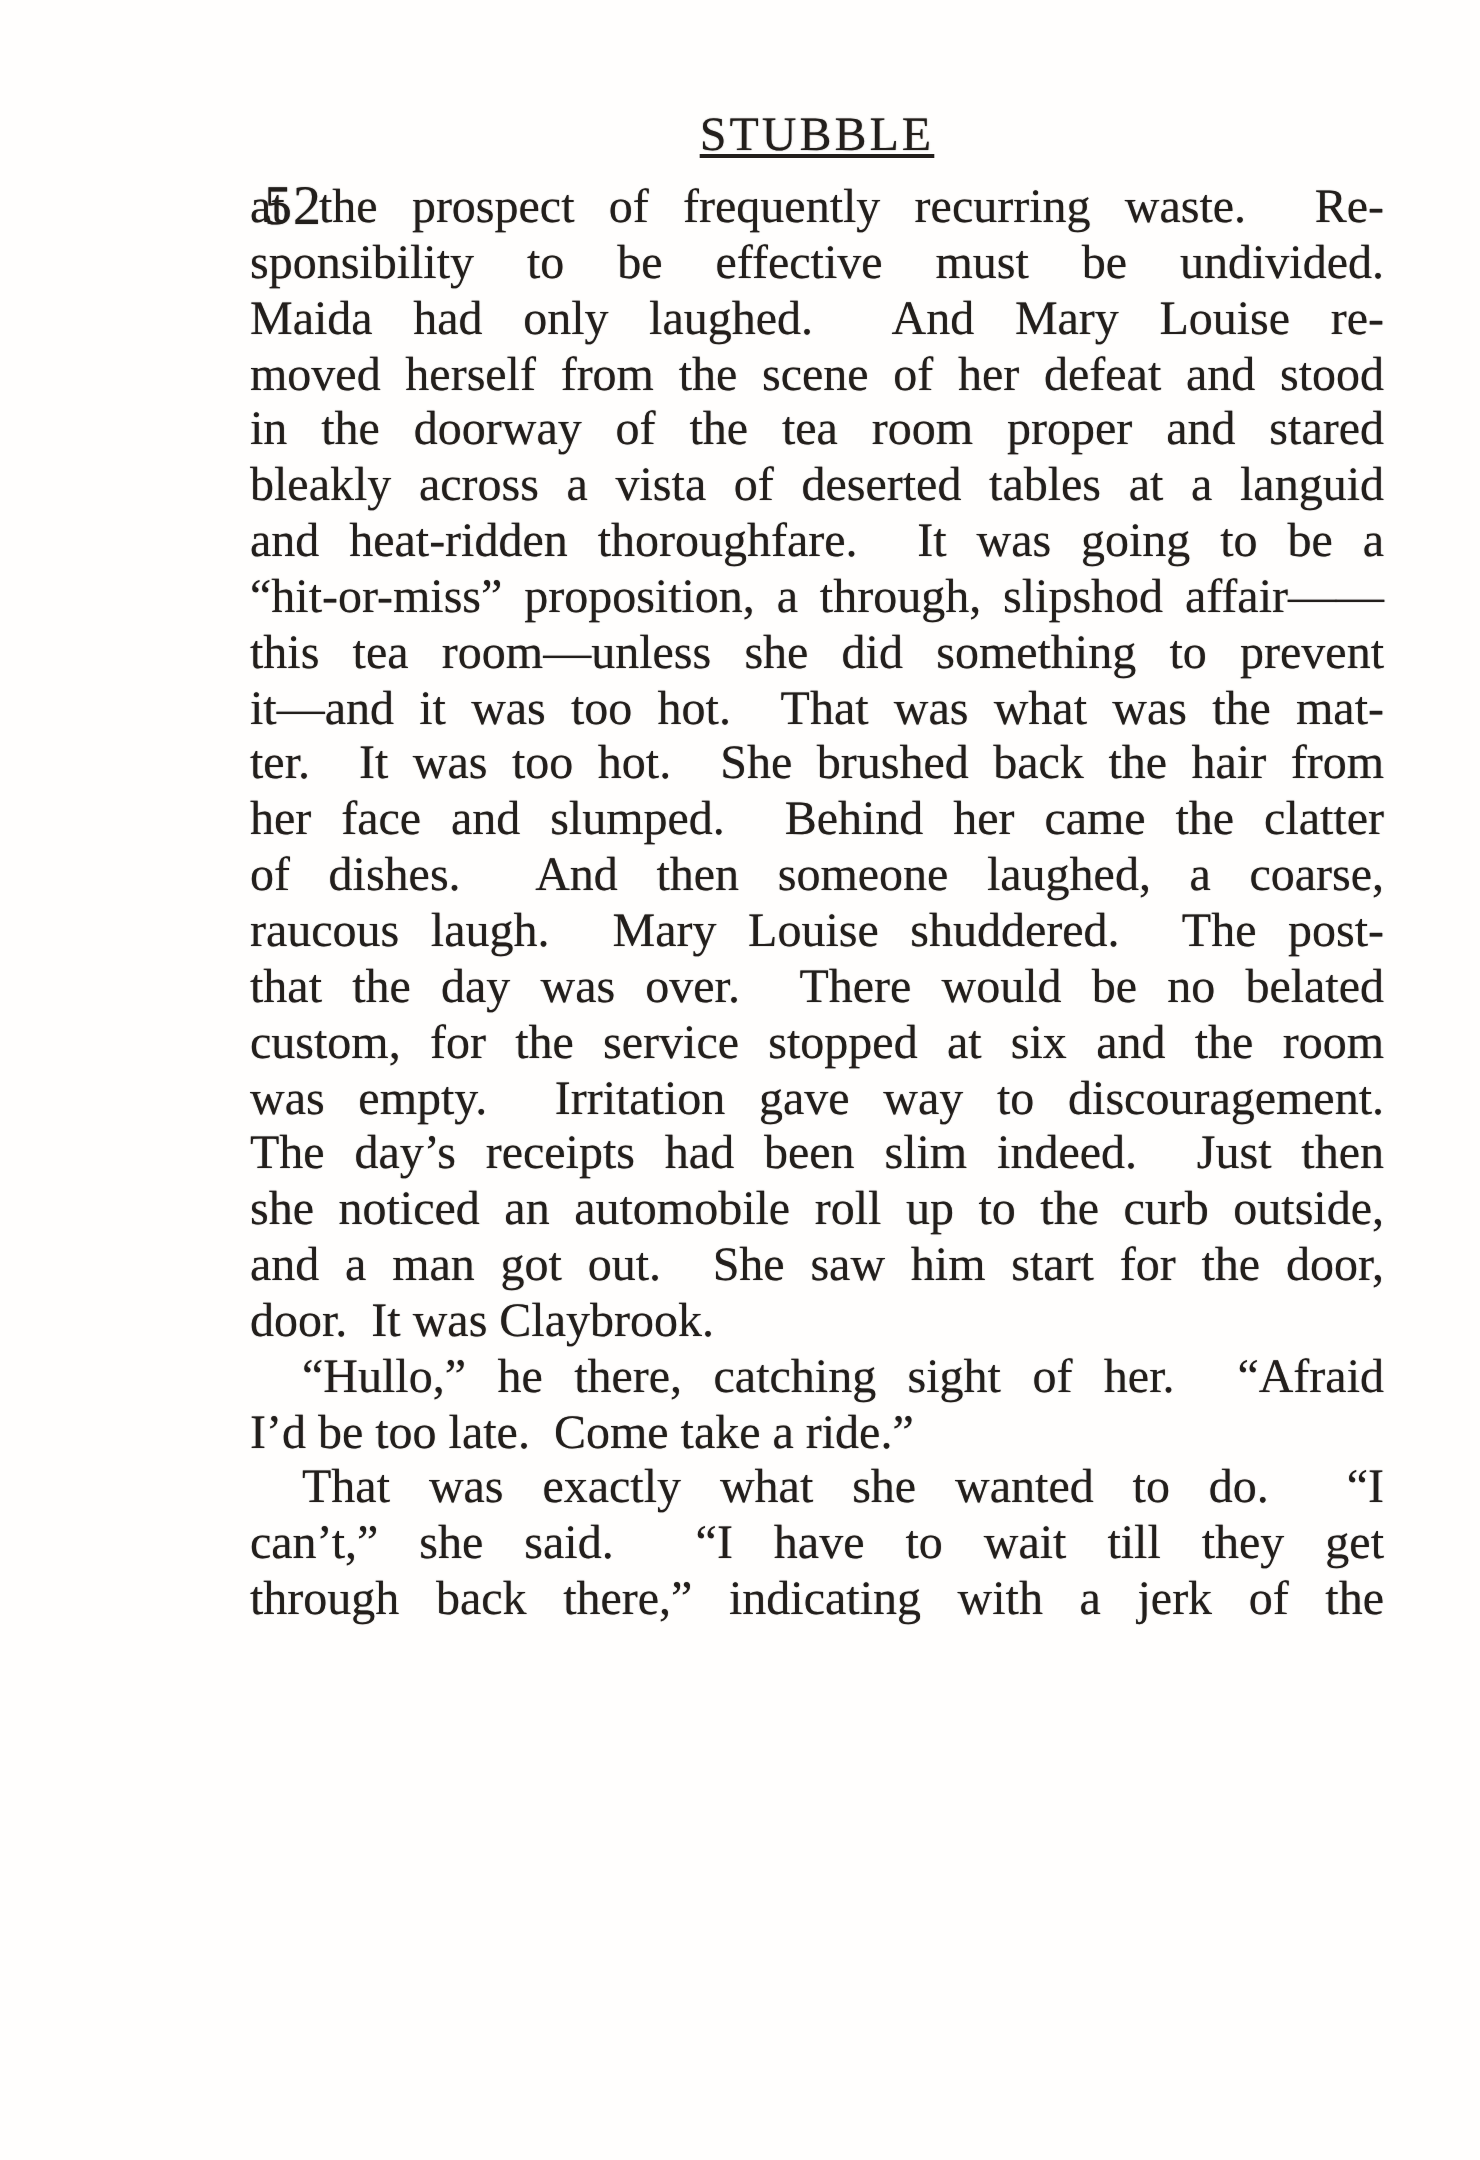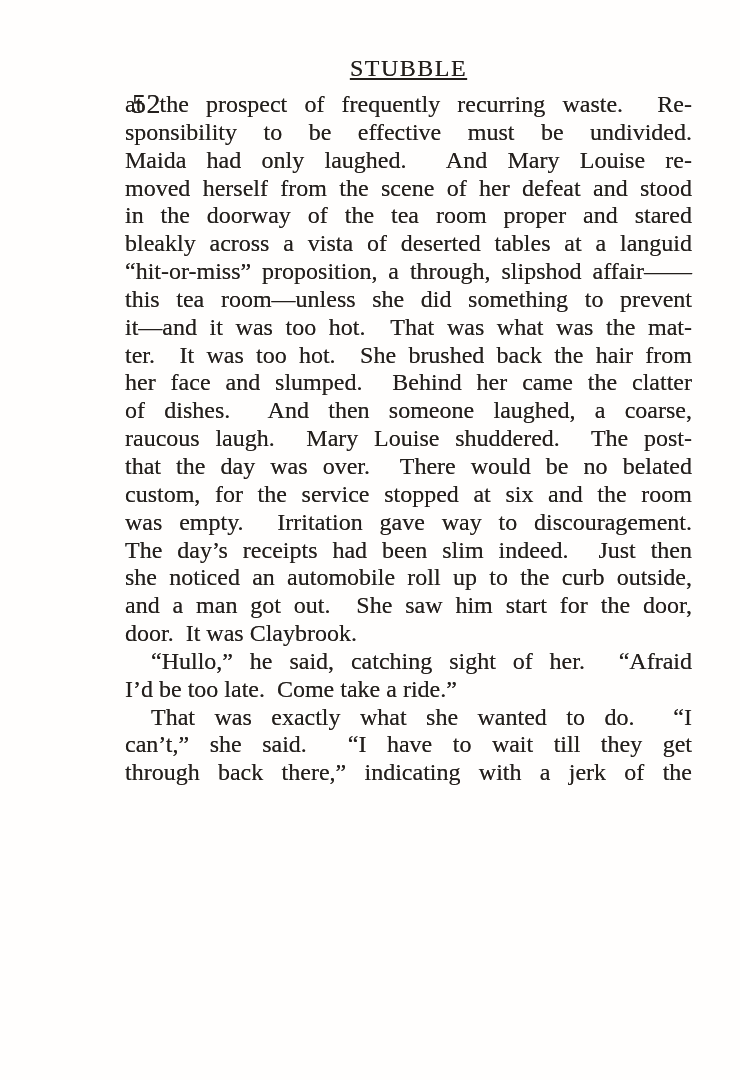--- a/index.html
+++ b/index.html
@@ -80,33 +80,34 @@
     <span class="folio">52</span>
     <span class="running-title">STUBBLE</span>
   </div>
   <div class="text-block">
       <div class="line">at the prospect of frequently recurring waste.  Re-</div>
       <div class="line">sponsibility to be effective must be undivided.</div>
       <div class="line">Maida had only laughed.  And Mary Louise re-</div>
       <div class="line">moved herself from the scene of her defeat and stood</div>
       <div class="line">in the doorway of the tea room proper and stared</div>
       <div class="line">bleakly across a vista of deserted tables at a languid</div>
+      <div class="line">and heat-ridden thoroughfare.  It was going to be a</div>
       <div class="line">“hit-or-miss” proposition, a through, slipshod affair——</div>
       <div class="line">this tea room—unless she did something to prevent</div>
       <div class="line">it—and it was too hot.  That was what was the mat-</div>
       <div class="line">ter.  It was too hot.  She brushed back the hair from</div>
       <div class="line">her face and slumped.  Behind her came the clatter</div>
       <div class="line">of dishes.  And then someone laughed, a coarse,</div>
       <div class="line">raucous laugh.  Mary Louise shuddered.  The post-</div>
       <div class="line">that the day was over.  There would be no belated</div>
       <div class="line">custom, for the service stopped at six and the room</div>
       <div class="line">was empty.  Irritation gave way to discouragement.</div>
       <div class="line">The day’s receipts had been slim indeed.  Just then</div>
       <div class="line">she noticed an automobile roll up to the curb outside,</div>
       <div class="line">and a man got out.  She saw him start for the door,</div>
       <div class="line no-just">door.  It was Claybrook.</div>
-      <div class="line indent">“Hullo,” he said, catching sight of her.  “Afraid</div>
+      <div class="line indent">“Hullo,” he there, catching sight of her.  “Afraid</div>
       <div class="line no-just">I’d be too late.  Come take a ride.”</div>
       <div class="line indent">That was exactly what she wanted to do.  “I</div>
       <div class="line">can’t,” she said.  “I have to wait till they get</div>
       <div class="line">through back there,” indicating with a jerk of the</div>
     </div>
 </div>
 
 </body></html>

